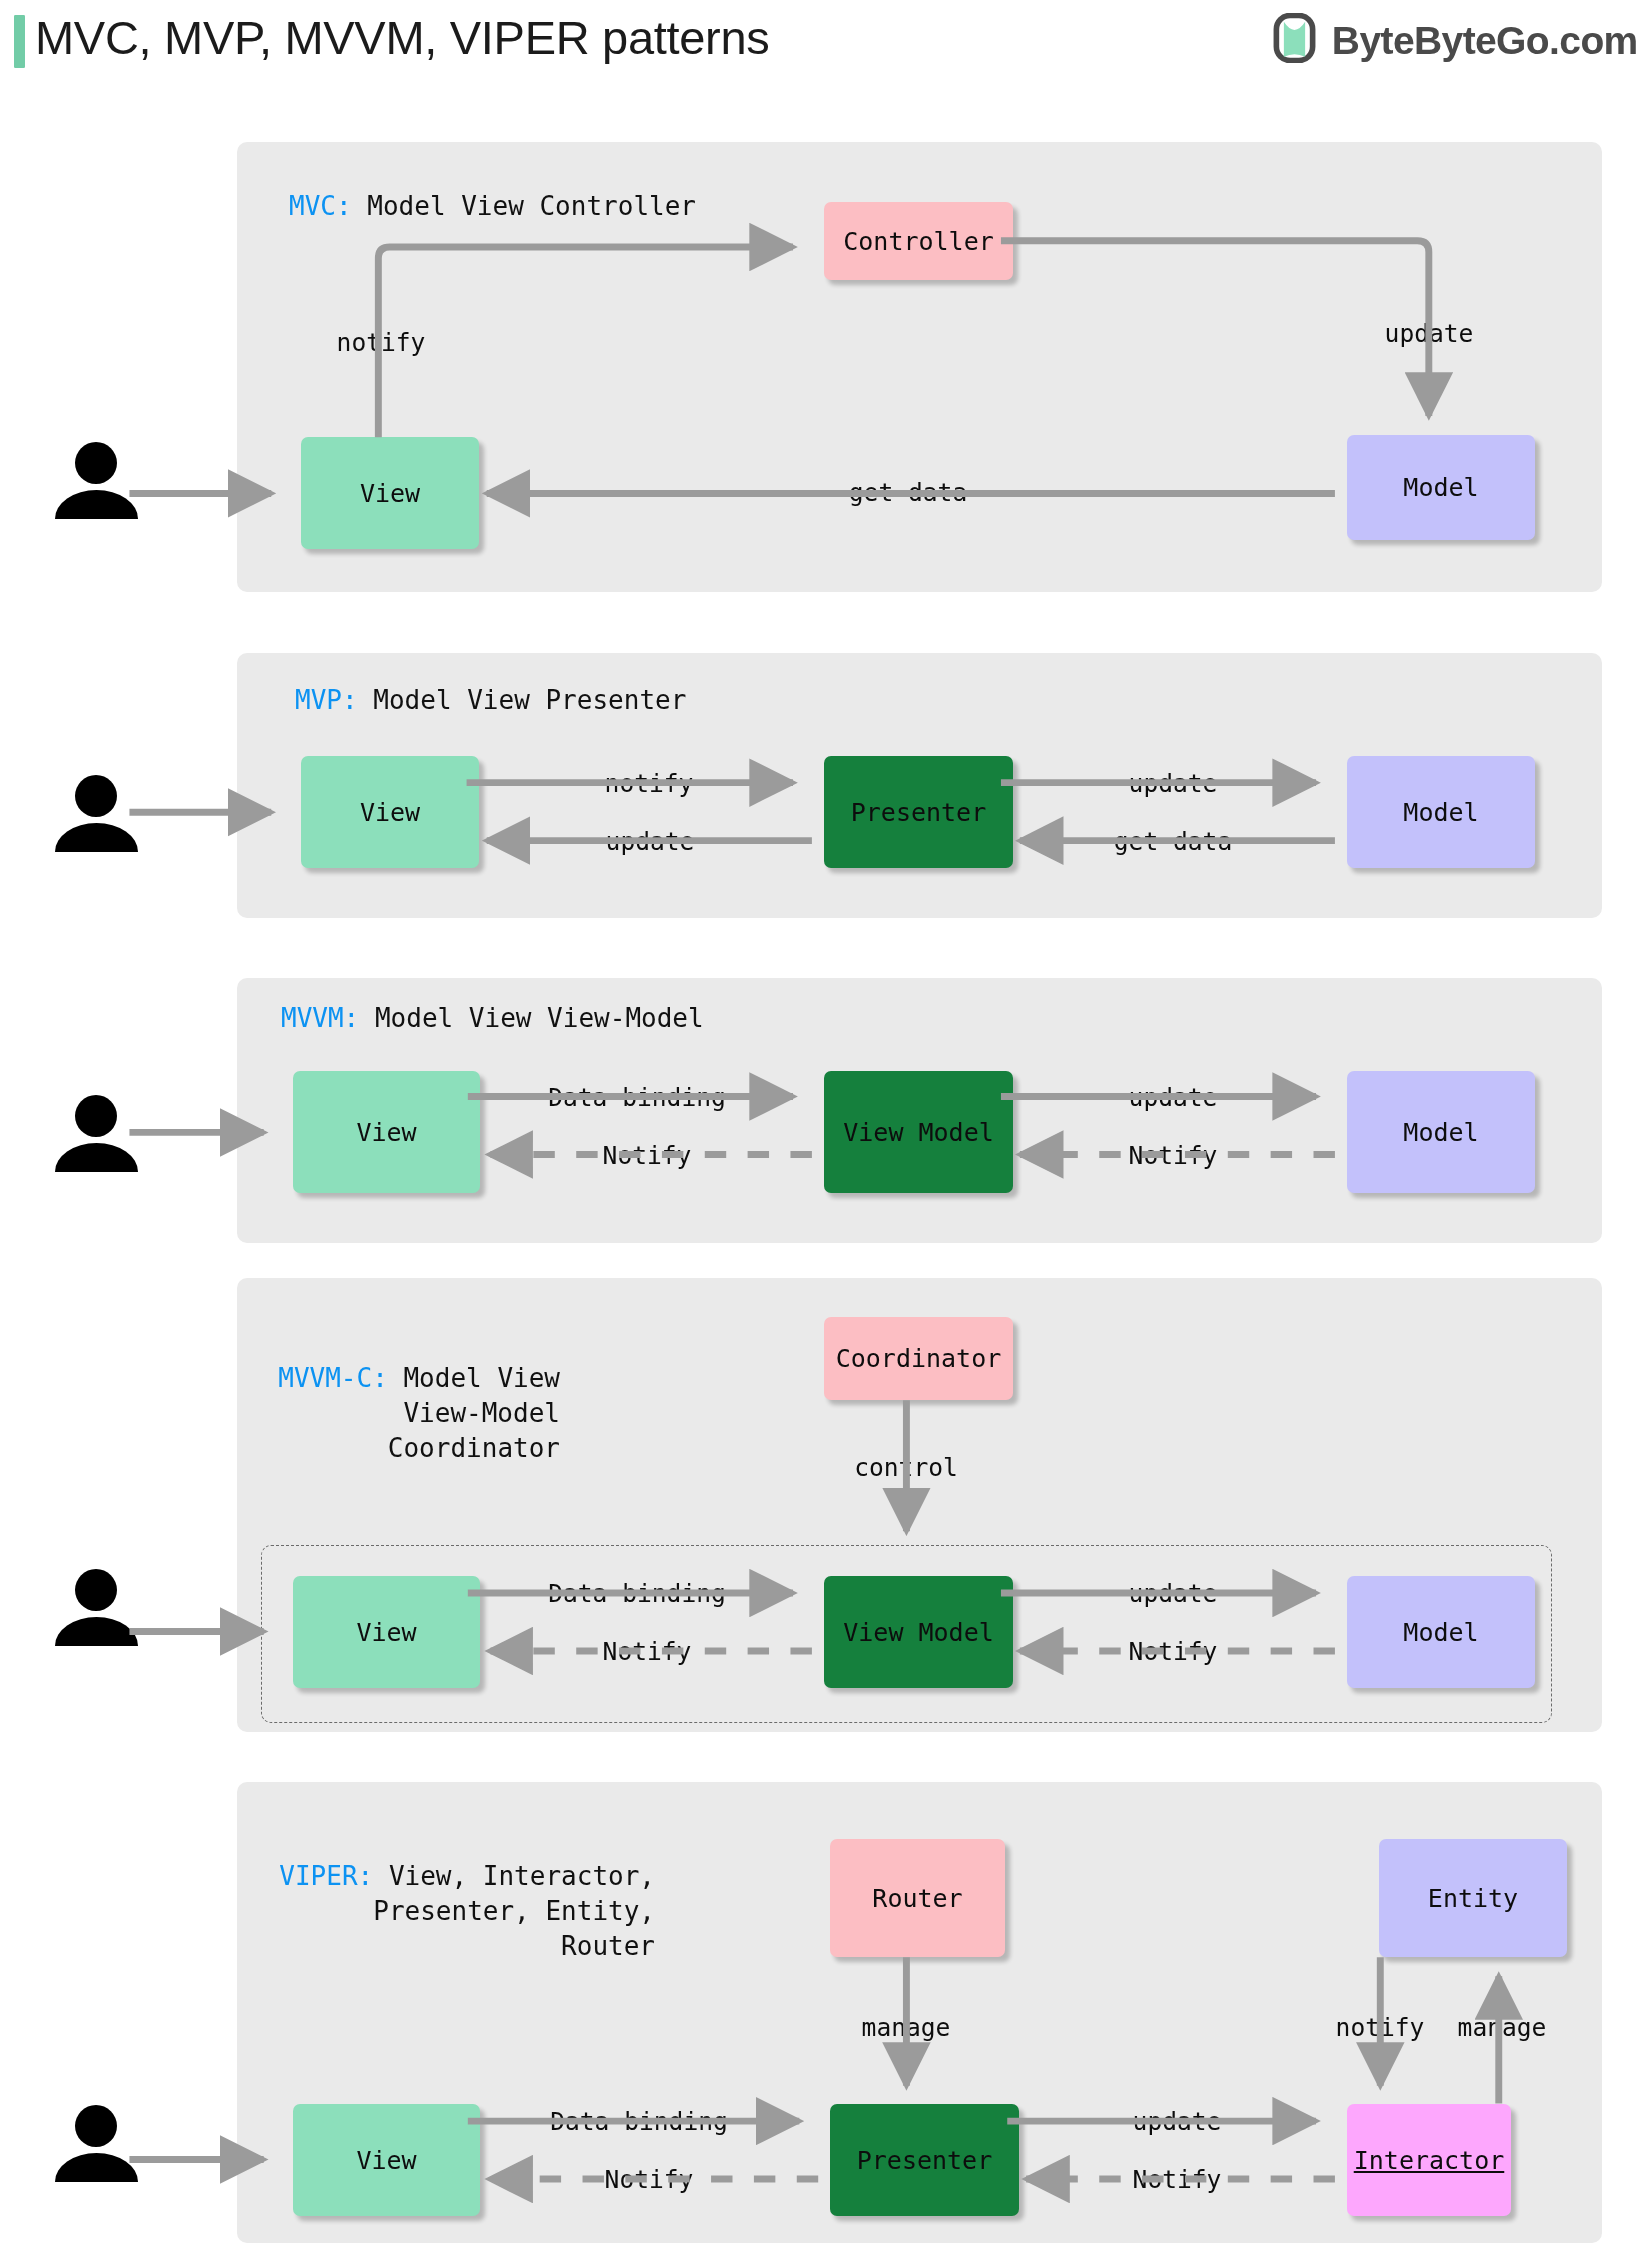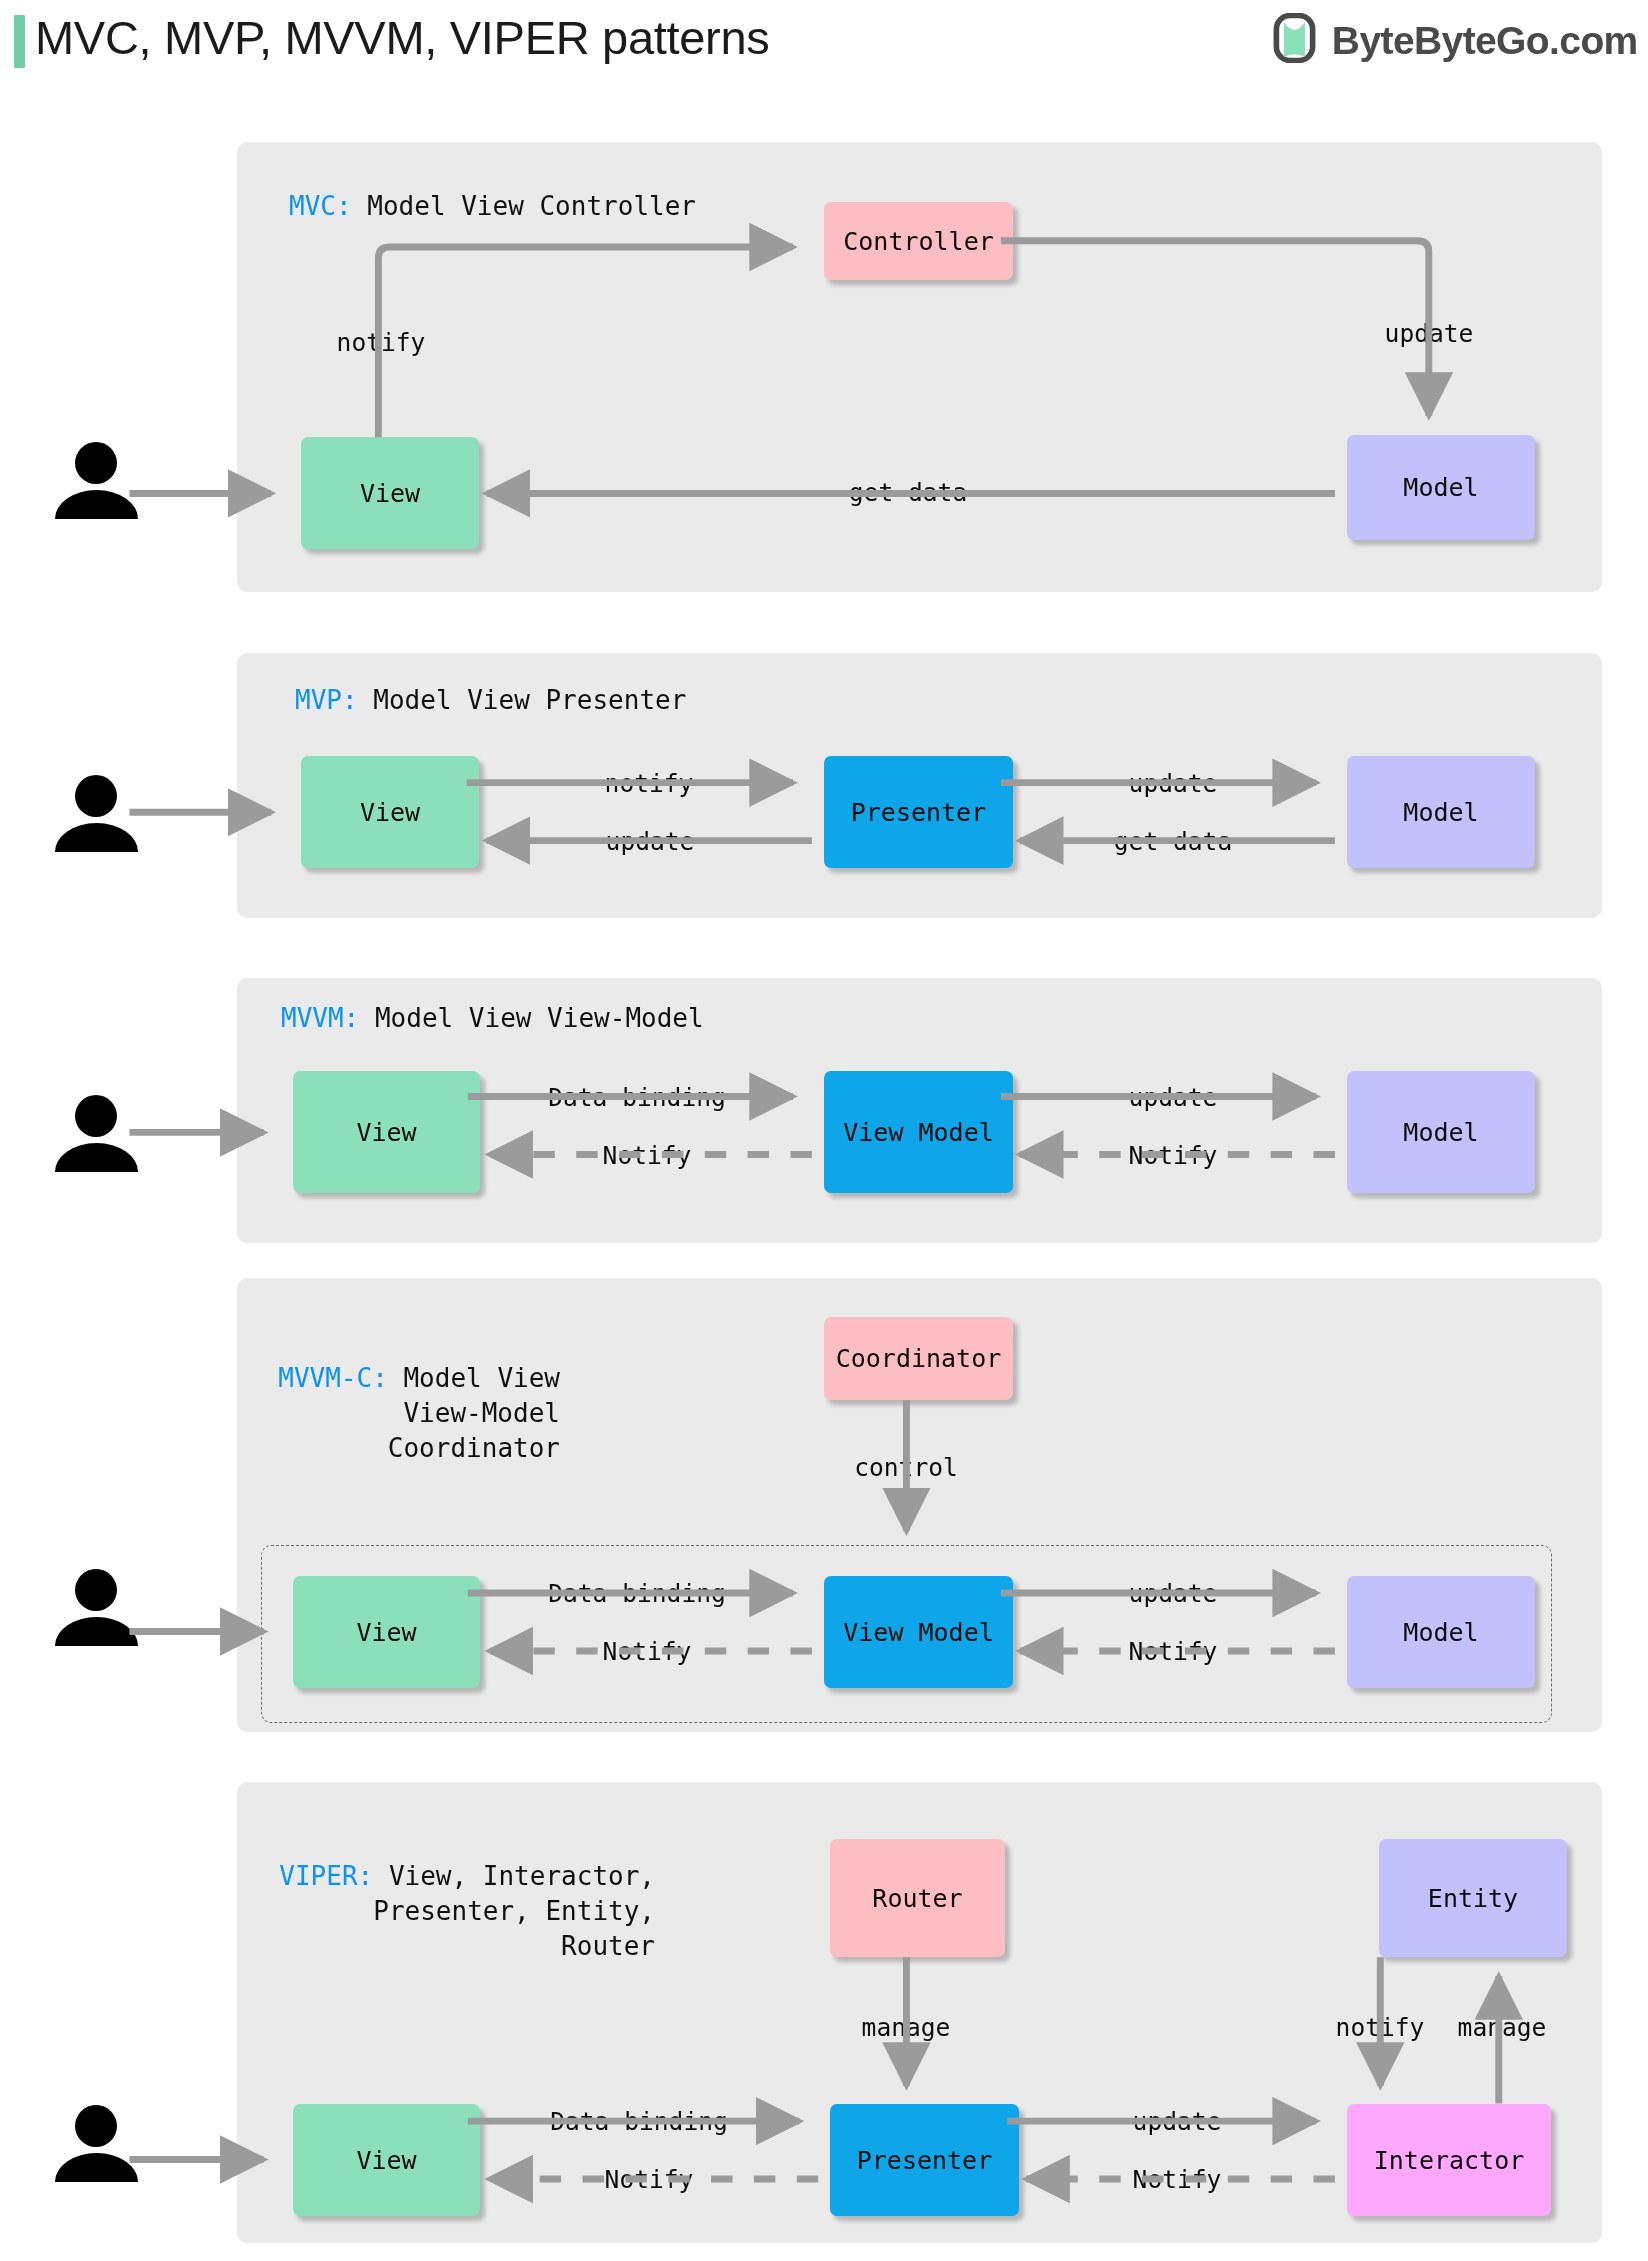--- a/index.html
+++ b/index.html
@@ -68,21 +68,21 @@
     position: absolute;
     border-radius: 7px;
     display: flex; align-items: center; justify-content: center;
     color: #0d0d0d; font-size: 25px; white-space: nowrap;
     box-shadow: 4.4px 5px 4.4px rgba(0,0,0,0.22);
     margin-left: 12px;
   }
   .n-view   { background: #8CDFBB; }
   .n-model  { background: #C3C1FB; }
   .n-ctrl   { background: #FCBEC3; }
-  .n-pres   { background: #0ea5e9; }
+  .n-pres   { background: #15803d; }
   .n-inter  { background: #FDA7FD; }
 
   
   .edges {
     position: absolute; left: 0; top: 0;
     width: 1649px; height: 2261px;
     pointer-events: none;
   }
 
   
@@ -192,21 +192,21 @@
 
   <div class="person" style="left:55px; top:2105px;">
     <div class="head"></div>
     <div class="body"></div>
   </div>
 
   <div class="node n-ctrl" style="left:818px; top:1839px; width:175px; height:118px;">Router</div>
   <div class="node n-model" style="left:1367px; top:1839px; width:188px; height:118px;">Entity</div>
   <div class="node n-view" style="left:281px; top:2104px; width:187px; height:112px;">View</div>
   <div class="node n-pres" style="left:818px; top:2104px; width:189px; height:112px;">Presenter</div>
-  <div class="node n-inter" style="left:1335px; top:2104px; width:204px; height:112px;">Interactor</div>
+  <div class="node n-inter" style="left:1335px; top:2104px; width:164px; height:112px;text-decoration:underline;">Interactor</div>
 
   <div class="elabel" style="left:906px; top:2027px;">manage</div>
   <div class="elabel" style="left:1380px; top:2027px;">notify</div>
   <div class="elabel" style="left:1502px; top:2027px;">manage</div>
   <div class="elabel" style="left:639px; top:2121px;">Data binding</div>
   <div class="elabel" style="left:649px; top:2179px;">Notify</div>
   <div class="elabel" style="left:1177px; top:2121px;">update</div>
   <div class="elabel" style="left:1177px; top:2179px;">Notify</div>
 
   <svg class="edges" viewBox="0 0 2616 3588" width="1649" height="2261">

